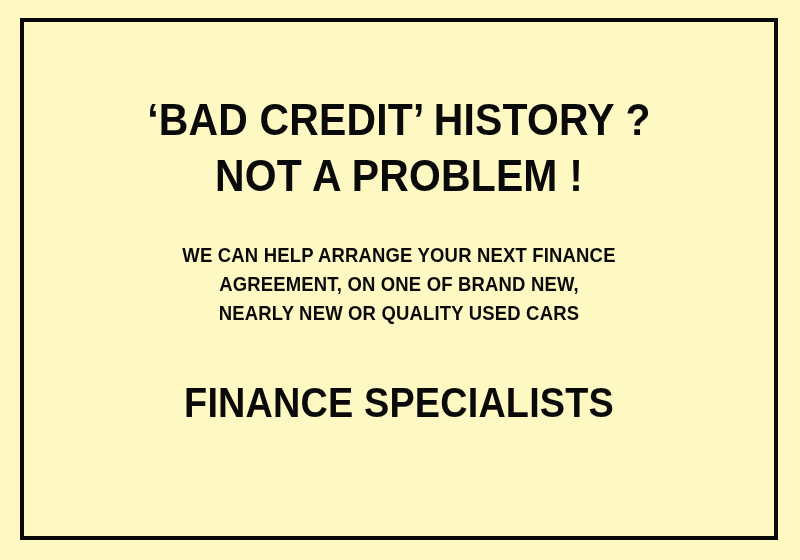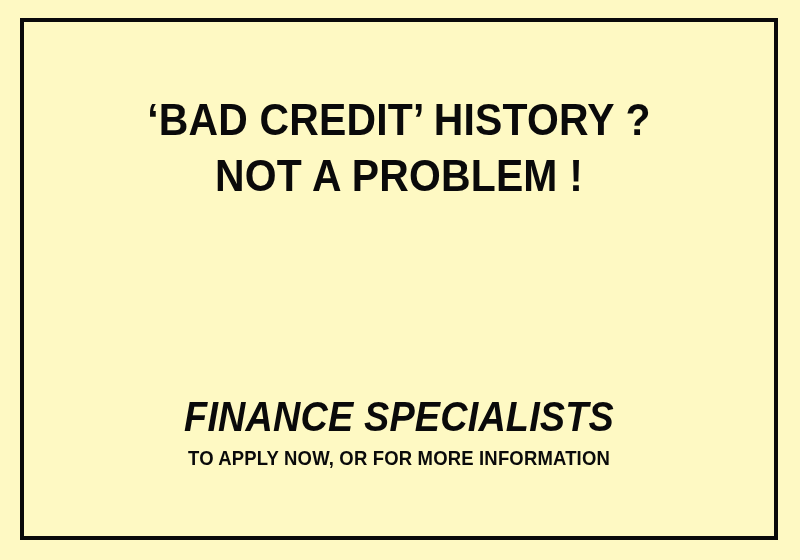--- a/index.html
+++ b/index.html
@@ -97,22 +97,21 @@
     font-weight: bold;
     transform: scaleX(0.88);
     transform-origin: center center;
   }
 
   
   .specialists-block {
     position: absolute;
     left: 0;
     right: 0;
-    top: 370px;
-    font-style: italic;
+    top: 356px;
   }
   .specialists-line {
     font-size: 42px;
     line-height: 50px;
     font-weight: bold;
     transform: scaleX(0.90);
     transform-origin: center center;
   }
 
   
@@ -137,24 +136,26 @@
 
   <div id="frame"></div>
 
   <div id="content">
 
     <div class="headline-block">
       <span class="line headline">‘BAD CREDIT’ HISTORY ?</span>
       <span class="line headline">NOT A PROBLEM !</span>
     </div>
 
+    <div class="para-block">
+      <span class="line para-line">WE CAN HELP ARRANGE YOUR NEXT FINANCE</span>
+      <span class="line para-line">AGREEMENT, ON ONE OF BRAND NEW,</span>
+      <span class="line para-line">NEARLY NEW OR QUALITY USED CARS</span>
+    </div>
 
 
     <div class="specialists-block">
       <span class="line specialists-line">FINANCE SPECIALISTS</span>
     </div>
 
-    <div class="footer-block">
-      <span class="line footer-line">TO APPLY NOW, OR FOR MORE INFORMATION</span>
-    </div>
 
   </div>
 </div>
 
 </body></html>

